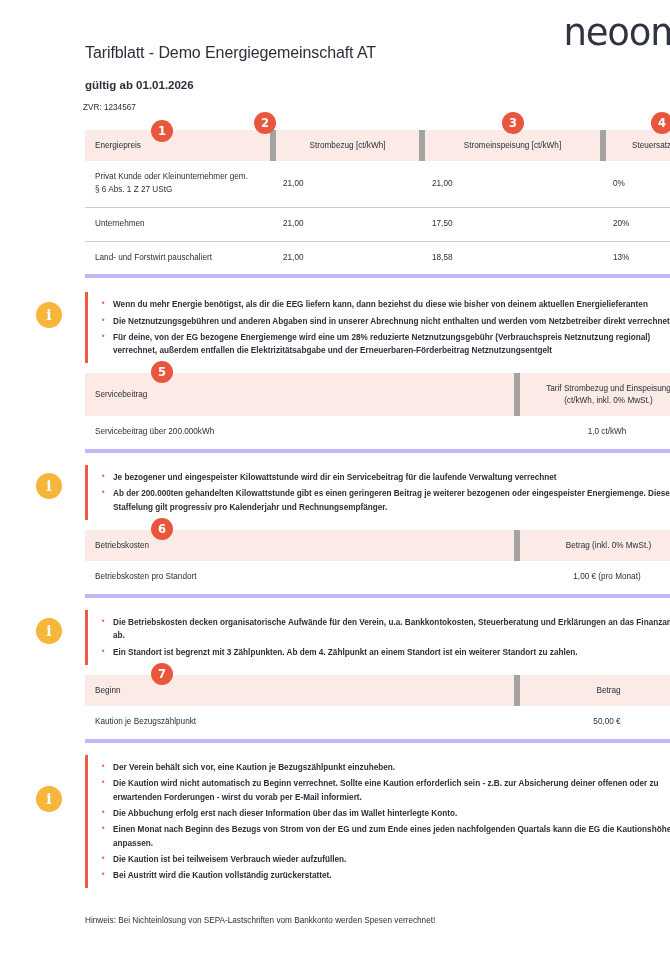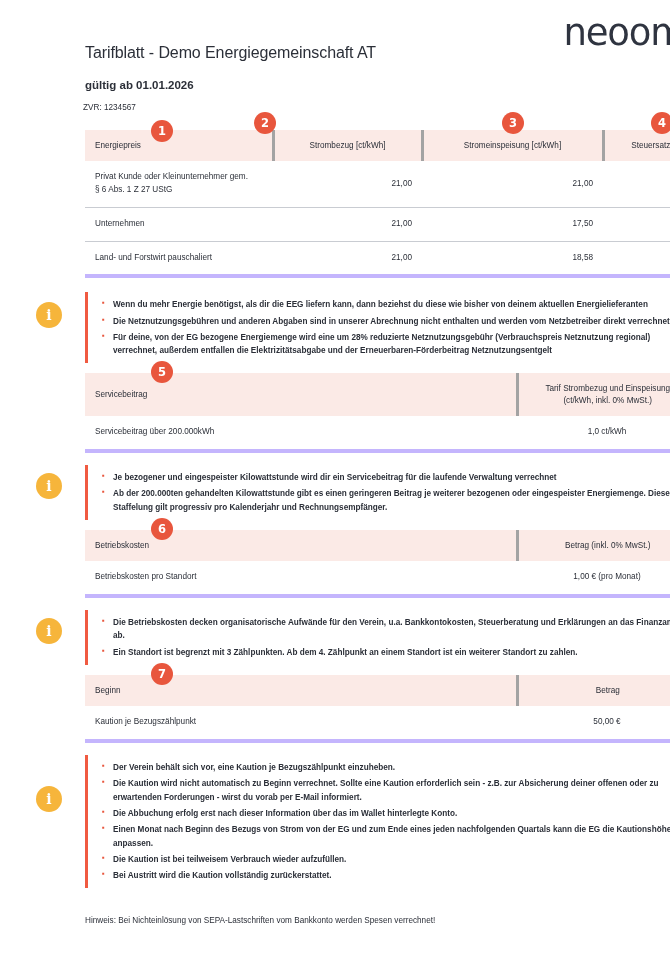--- a/index.html
+++ b/index.html
@@ -80,38 +80,38 @@
     border-collapse: collapse;
     table-layout: fixed;
   }
   table.t thead th {
     background: #fbeae6;
     font-size: 8.2px;
     font-weight: 400;
     color: #2b2f38;
     padding: 10px 10px;
     vertical-align: middle;
-    border-right: 3px solid #a3a3a3;
+    border-right: 6px solid #a3a3a3;
     line-height: 1.4;
   }
   table.t thead th:last-child { border-right: none; }
   table.t thead th.lead { text-align: left; }
   table.t thead th.ctr  { text-align: center; }
 
   table.t tbody td {
     font-size: 8.2px;
     color: #2b2f38;
     padding: 10px 10px;
     border-bottom: 1px solid #c9ccd2;
     line-height: 1.55;
     vertical-align: middle;
   }
   table.t tbody tr:last-child td { border-bottom: 4px solid #c4b5fd; }
   table.t tbody td.lead { text-align: left; }
-  table.t tbody td.ctr  { text-align: right; }
+  table.t tbody td.ctr  { text-align: left; }
   table.t tbody td.rgt  { text-align: center; }
   td .sub { color: #2b2f38; }
 
   
   .badge {
     position: absolute;
     width: 22px;
     height: 22px;
     border-radius: 50%;
     background: #e8563d;

